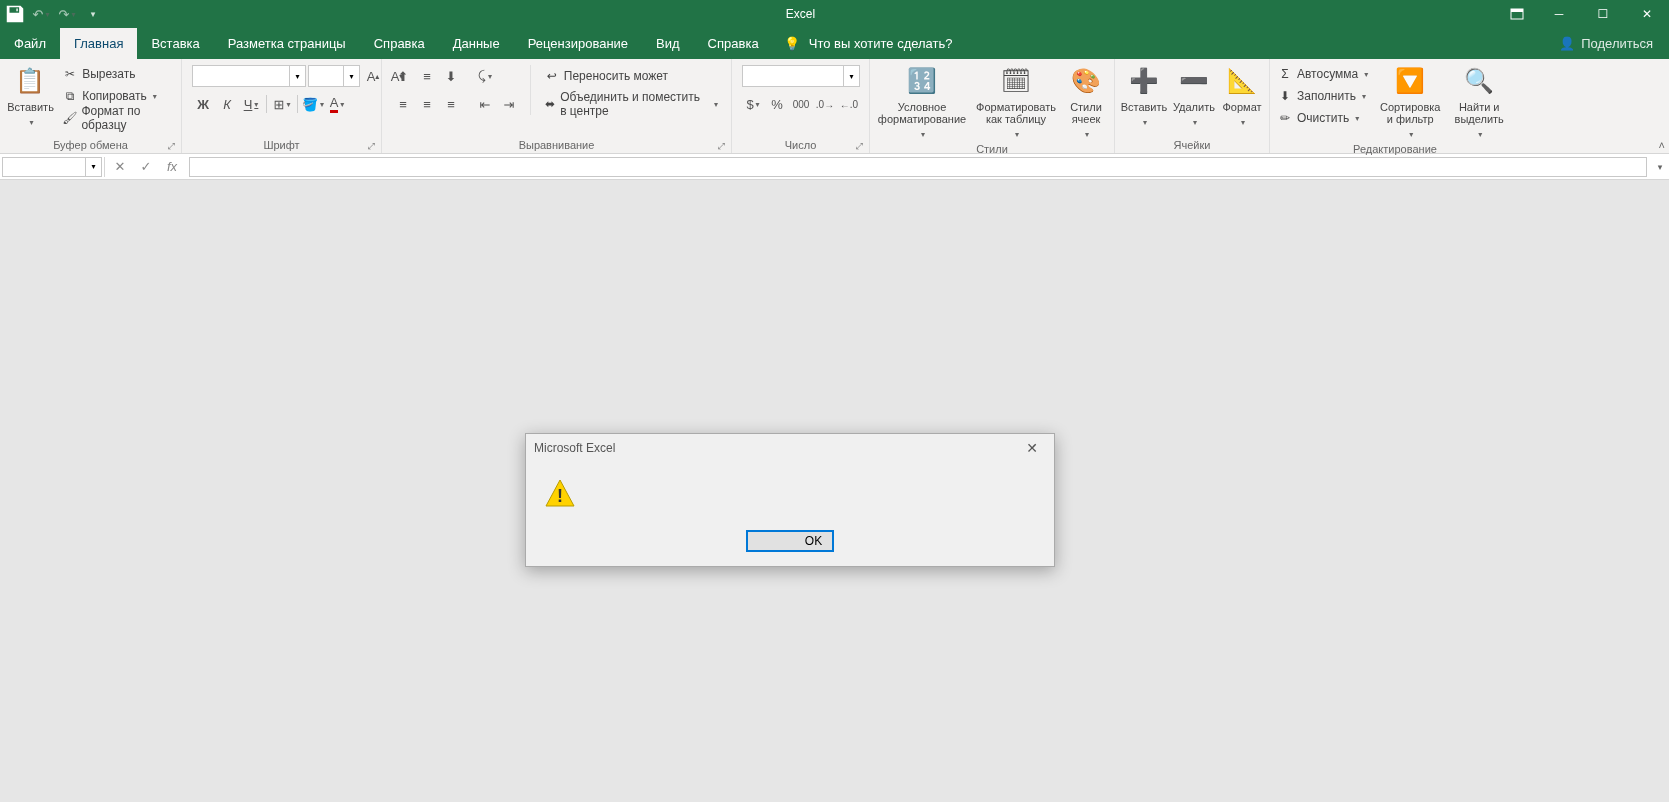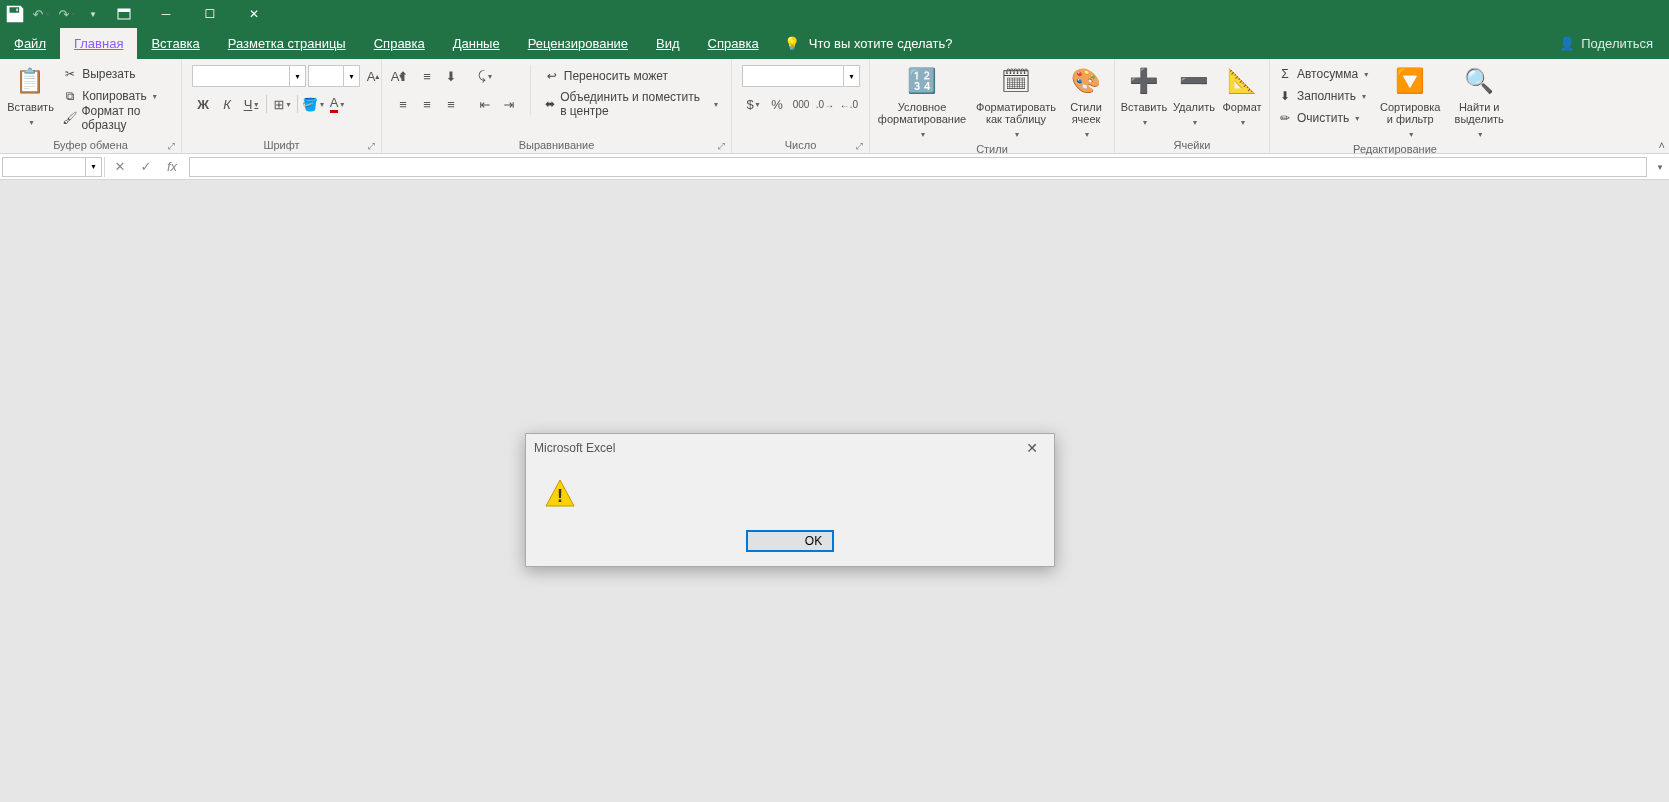--- a/index.html
+++ b/index.html
@@ -9,22 +9,22 @@
 .titlebar { height:28px; background:#217346; display:flex; align-items:center; color:#fff; font-size:12px; }
 .qat { display:flex; align-items:center; gap:4px; padding-left:4px; }
 .qat .icn { width:22px; height:22px; display:flex; align-items:center; justify-content:center; font-size:13px; }
 .title-center { flex:1; text-align:center; }
 .win-controls { display:flex; }
 .win-controls .wc { width:44px; height:28px; display:flex; align-items:center; justify-content:center; font-size:12px; }
 .wc.ribopt { width:40px; }
 
 
 .tabbar { height:31px; background:#217346; display:flex; align-items:stretch; color:#fff; font-size:13px; }
-.tab { padding:0 14px; display:flex; align-items:center; cursor:pointer;text-decoration:underline; }
-.tab.active { background:#f3f2f1; color:#8b5cf6; }
+.tab { padding:0 14px; display:flex; align-items:center; cursor:pointer; }
+.tab.active { background:#f3f2f1; color:#0c4a6e; }
 .tell-me { display:flex; align-items:center; gap:8px; padding:0 12px; }
 .share { margin-left:auto; padding:0 16px; display:flex; align-items:center; gap:6px; opacity:.85; }
 
 
 .ribbon { height:95px; background:#f3f2f1; display:flex; border-bottom:1px solid #d6d6d6; position:relative; }
 .rgroup { border-right:1px solid #e0e0e0; display:flex; flex-direction:column; padding:2px 4px 0; }
 .rgroup .gcontent { flex:1; display:flex; align-items:flex-start; gap:2px; padding-top:2px; }
 .rgroup .glabel { height:16px; font-size:11px; color:#666; text-align:center; display:flex; align-items:center; justify-content:center; position:relative; }
 .launcher { position:absolute; right:2px; bottom:1px; font-size:9px; color:#666; }
 .bigbtn { display:flex; flex-direction:column; align-items:center; justify-content:flex-start; padding:2px 6px; font-size:11px; color:#444; text-align:center; line-height:12px; gap:4px; min-width:46px; }
@@ -76,20 +76,21 @@
   <div class="qat">
     <div class="icn">
         <svg viewBox="0 0 16 16">
           <path fill="#fff" d="M2 2h10l2 2v10H2zM4 3v4h7V3zm5 1h1v2H9z"></path>
         </svg>
       </div>
     <div class="icn" style="opacity:.6">↶<span class="dd">▾</span></div>
     <div class="icn" style="opacity:.6">↷<span class="dd">▾</span></div>
     <div class="icn" style="opacity:.8;font-size:9px">▾</div>
   </div>
+  <div class="title-center">Excel</div>
   <div class="win-controls">
     <div class="wc ribopt">
         <svg width="14" height="12" viewBox="0 0 14 12">
           <rect x="1" y="1" width="12" height="10" fill="none" stroke="#fff"></rect>
           <rect x="1" y="1" width="12" height="3" fill="#fff"></rect>
         </svg>
       </div>
     <div class="wc">─</div>
     <div class="wc">☐</div>
     <div class="wc">✕</div>

